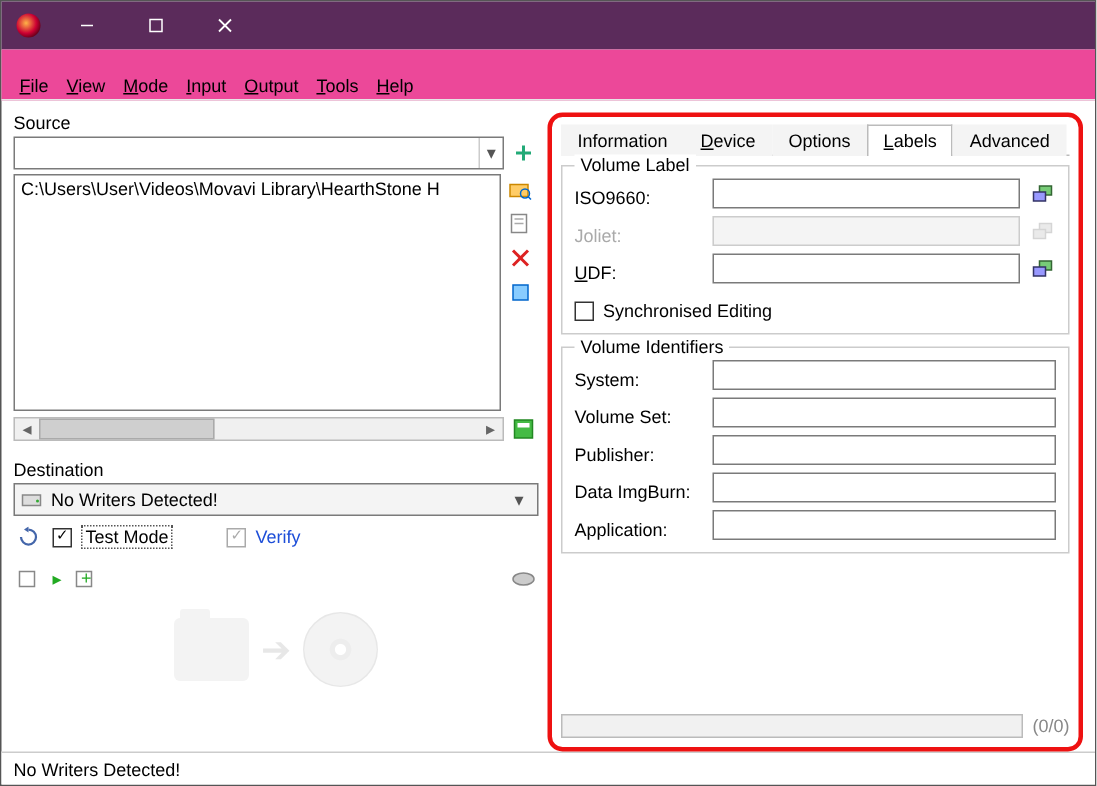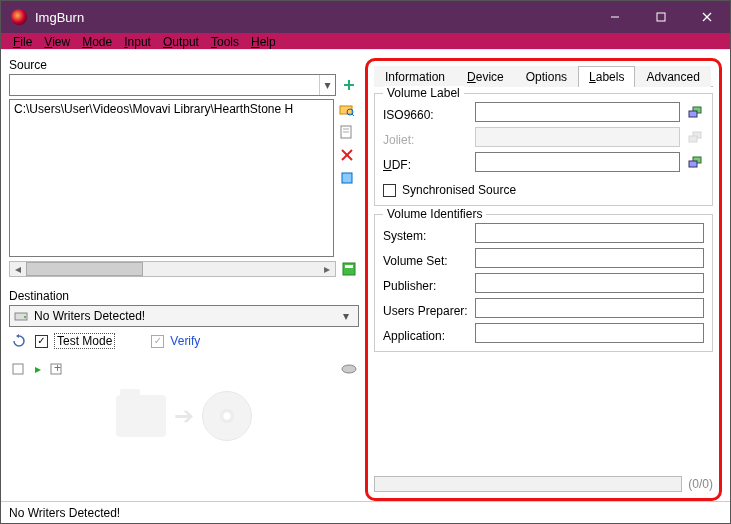--- a/index.html
+++ b/index.html
@@ -3,21 +3,21 @@
 <meta charset="utf-8">
 <style>
 * { box-sizing: border-box; margin: 0; padding: 0; font-family: "Segoe UI", Tahoma, sans-serif; font-size: 12px; }
 body { background: #f0f0f0; display: flex; align-items: flex-start; justify-content: flex-start; }
 .window { width: 731px; height: 524px; background: #fff; border: 1px solid #555; display: flex; flex-direction: column; position: relative; }
 .titlebar { height: 32px; background: #5b2b5b; color: #fff; display: flex; align-items: center; padding: 0 0 0 10px; }
 .titlebar .app-icon { width: 16px; height: 16px; border-radius: 50%; background: radial-gradient(circle at 40% 40%, #ffb347, #c03, #000); margin-right: 8px; }
 .titlebar .title { flex: 1; font-size: 13px; }
 .titlebar .winbtns { display: flex; height: 100%; }
 .titlebar .winbtn { width: 46px; display: flex; align-items: center; justify-content: center; color: #fff; cursor: pointer; }
-.menubar { height: 17px; display: flex; align-items: flex-start; padding: 0 6px; border-bottom: 1px solid #e5e5e5; background: #be185d; }
+.menubar { height: 34px; display: flex; align-items: flex-end; padding: 0 6px; border-bottom: 1px solid #e5e5e5; background: #ec4899; }
 .menubar .mitem { padding: 2px 6px; cursor: pointer; }
 .menubar .mitem .ul { text-decoration: underline; }
 .content { flex: 1; display: flex; padding: 8px 8px 0 8px; gap: 6px; position: relative; }
 .left { width: 350px; display: flex; flex-direction: column; }
 .right-wrap { flex: 1; border: 3px solid #e11; border-radius: 10px; padding: 4px 6px 6px 6px; background: #fff; display: flex; flex-direction: column; }
 .section-label { font-size: 12px; margin-bottom: 2px; }
 .src-top { display: flex; gap: 3px; align-items: center; }
 .combo { flex: 1; height: 22px; border: 1px solid #7a7a7a; background: #fff; display: flex; align-items: center; }
 .combo .dd { width: 16px; height: 100%; border-left: 1px solid #ccc; display: flex; align-items: center; justify-content: center; color: #555; cursor: pointer; }
 .iconbtn { width: 20px; height: 20px; display: flex; align-items: center; justify-content: center; cursor: pointer; border: 1px solid transparent; }
@@ -58,21 +58,20 @@
 .underline { text-decoration: underline; }
 svg { display: block; }
 </style>
 </head>
 <body>
 
 <div class="window">
 
   <div class="titlebar">
     <div class="app-icon"></div>
-    <div class="title">ImgBurn</div>
     <div class="winbtns">
       <div class="winbtn">
         <svg width="10" height="10">
             <line x1="1" y1="5" x2="9" y2="5" stroke="#fff" stroke-width="1"></line>
           </svg>
       </div>
       <div class="winbtn">
         <svg width="10" height="10">
             <rect x="1" y="1" width="8" height="8" fill="none" stroke="#fff" stroke-width="1"></rect>
           </svg>
@@ -252,40 +251,40 @@
           <div class="mini-ico">
               <svg width="16" height="16">
                 <rect x="6" y="2" width="8" height="6" fill="#7c7" stroke="#363"></rect>
                 <rect x="2" y="6" width="8" height="6" fill="#99f" stroke="#336"></rect>
               </svg>
             </div>
         </div>
         <div style="height:6px"></div>
         <div class="frow" style="margin-bottom:0">
           <span class="chk" style="background:#fff"></span>
-          <span>Synchronised Source</span>
+          <span>Synchronised Editing</span>
         </div>
       </div>
 
       <div class="group">
         <div class="legend">Volume Identifiers</div>
         <div class="frow">
             <label>System:</label>
             <div class="txt"></div>
           </div>
         <div class="frow">
             <label>Volume Set:</label>
             <div class="txt"></div>
           </div>
         <div class="frow">
             <label>Publisher:</label>
             <div class="txt"></div>
           </div>
         <div class="frow">
-            <label>Users Preparer:</label>
+            <label>Data ImgBurn:</label>
             <div class="txt"></div>
           </div>
         <div class="frow" style="margin-bottom:0">
             <label>Application:</label>
             <div class="txt"></div>
           </div>
       </div>
 
       <div class="progress-row">
         <div class="progress"></div>

